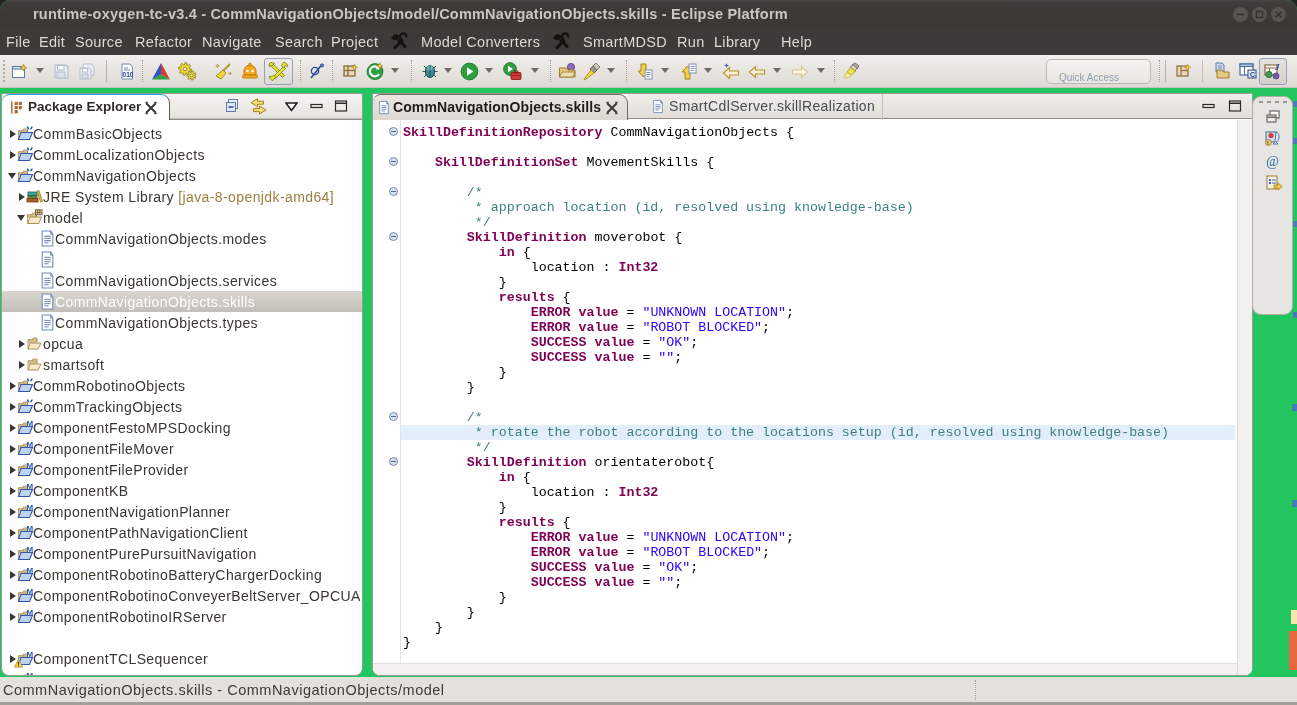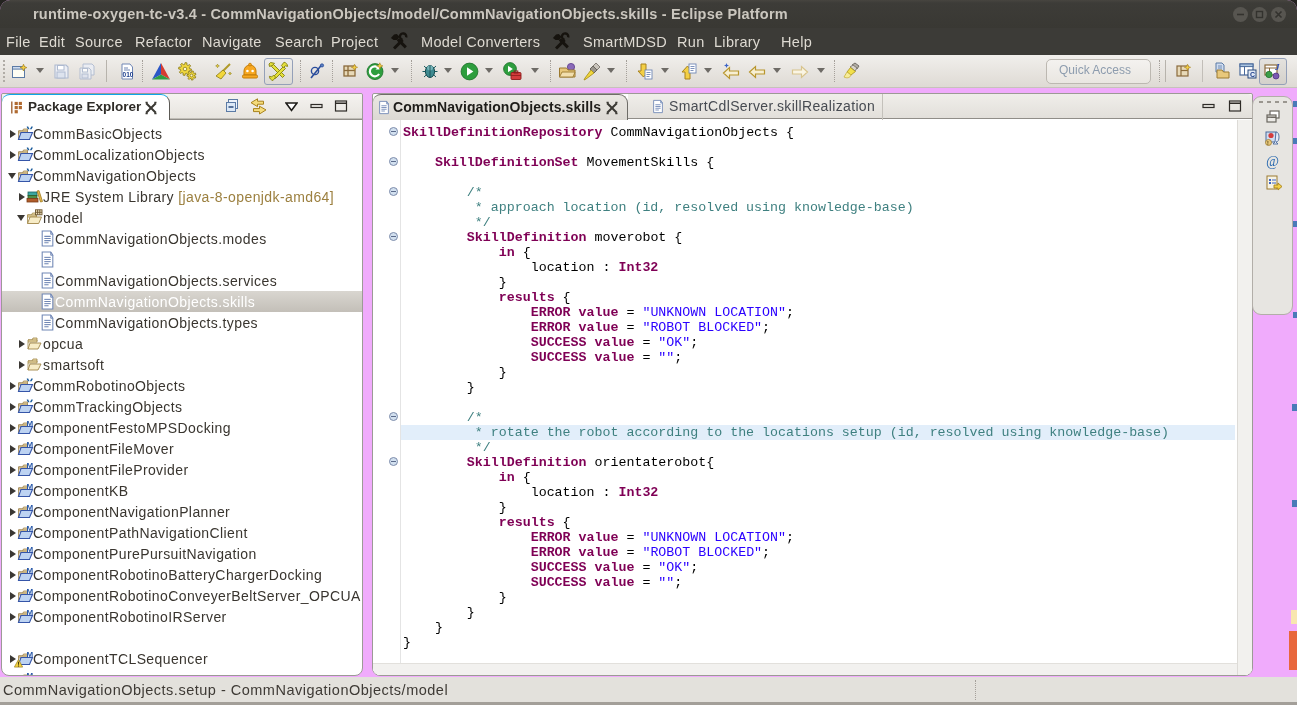--- a/index.html
+++ b/index.html
@@ -1,17 +1,17 @@
 <!DOCTYPE html>
 <html><head>
 <meta charset="utf-8">
 <style>
 *{margin:0;padding:0;box-sizing:border-box}
 html,body{width:1297px;height:705px;background:#242320;font-family:"Liberation Sans",sans-serif;overflow:hidden}
-.win{position:absolute;left:0;top:0;width:1297px;height:705px;border-radius:10px 10px 0 0;background:#f0abfc;overflow:hidden}
+.win{position:absolute;left:0;top:0;width:1297px;height:705px;border-radius:10px 10px 0 0;background:#22c55e;overflow:hidden}
 .abs{position:absolute}
 
 .titlebar{position:absolute;left:0;top:0;width:100%;height:28px;background:linear-gradient(#474540 0px,#3d3c38 3px,#393833 28px)}
 .title{position:absolute;left:33px;top:0;line-height:29px;font-size:14.5px;letter-spacing:0.2px;font-weight:bold;color:#cbc7bf}
 .wbtn{position:absolute;top:7px;width:15px;height:15px;border-radius:50%;background:#575550}
 .menubar{position:absolute;left:0;top:28px;width:100%;height:27px;background:#3c3b37}
 .mi{position:absolute;top:0;line-height:28px;font-size:14.5px;letter-spacing:0.3px;color:#dedad2;white-space:pre}
 
 .toolbar{position:absolute;left:0;top:55px;width:100%;height:33px;background:linear-gradient(#f1efec,#dedad4);border-bottom:1px solid #c6c2bb}
 .dd{position:absolute;top:13px;width:0;height:0;border-left:4px solid transparent;border-right:4px solid transparent;border-top:5px solid #6e6b66}
@@ -321,21 +321,21 @@
     <div class="tsep" style="left:834px"></div>
 
     <svg class="abs" style="left:842px;top:7px" width="19" height="19" viewBox="0 0 19 19">
         <path d="M10 3l3-2 4 3-2 3z" fill="#b0aba3" stroke="#6a655d" stroke-width="0.9"></path>
         <path d="M8 5l3-2 4 3-2 3z" fill="#d8d3cb" stroke="#7a756d" stroke-width="0.9"></path>
         <path d="M8.5 5.5L5 10l4 3 4.5-3.5z" fill="#f2e04c" stroke="#a8921c" stroke-width="0.8"></path>
         <path d="M5 10l-3 5c3 1.5 6 1 7-2z" fill="#f7ec9a" stroke="#c8b23c" stroke-width="0.8"></path>
       </svg>
 
     <div class="abs" style="left:1046px;top:4px;width:105px;height:25px;border:1px solid #bcb8b1;border-radius:5px;background:linear-gradient(#f4f2ef,#e9e6e1)">
-      <span style="position:absolute;left:12px;top:3px;font-size:12px;color:#8d9cae">Quick Access</span>
+      <span style="position:absolute;left:12px;top:12px;font-size:10px;color:#8d9cae">Quick Access</span>
     </div>
     <div class="tsep" style="left:1159px"></div>
     <div class="tsep" style="left:1165px;border-left-style:solid;border-color:#b7b3ac"></div>
 
     <svg class="abs" style="left:1175px;top:8px" width="17" height="17" viewBox="0 0 17 17">
         <g stroke="#8a6a3c" stroke-width="1.2" fill="none">
           <rect x="2" y="3" width="11" height="10" fill="#e7d9b8"></rect>
           <line x1="6" y1="3" x2="6" y2="13"></line>
           <line x1="6" y1="7.5" x2="13" y2="7.5"></line>
         </g>
@@ -712,17 +712,17 @@
   <div class="abs" style="left:1293px;top:101px;width:4px;height:6px;background:#4a7ab8"></div>
   <div class="abs" style="left:1293px;top:138px;width:4px;height:6px;background:#4a7ab8"></div>
   <div class="abs" style="left:1293px;top:221px;width:4px;height:6px;background:#4a7ab8"></div>
   <div class="abs" style="left:1293px;top:312px;width:4px;height:6px;background:#4a7ab8"></div>
   <div class="abs" style="left:1292px;top:404px;width:5px;height:7px;background:#4a7ab8"></div>
   <div class="abs" style="left:1292px;top:500px;width:5px;height:7px;background:#4a7ab8"></div>
   <div class="abs" style="left:1289px;top:631px;width:8px;height:39px;background:#e8673c"></div>
   <div class="abs" style="left:1291px;top:610px;width:6px;height:14px;background:#f8e6b0"></div>
 
   <div class="status">
-    <span class="abs" style="left:3px;top:5px;font-size:14.5px;letter-spacing:0.5px;color:#3e3a35">CommNavigationObjects.setup - CommNavigationObjects/model</span>
+    <span class="abs" style="left:3px;top:5px;font-size:14.5px;letter-spacing:0.5px;color:#3e3a35">CommNavigationObjects.skills - CommNavigationObjects/model</span>
     <div class="abs" style="left:975px;top:3px;height:20px;width:0;border-left:1px dotted #a5a09a"></div>
     <div class="abs" style="left:0;top:25px;width:100%;height:3px;background:#a39f99"></div>
   </div>
 </div>
 
 </body></html>

